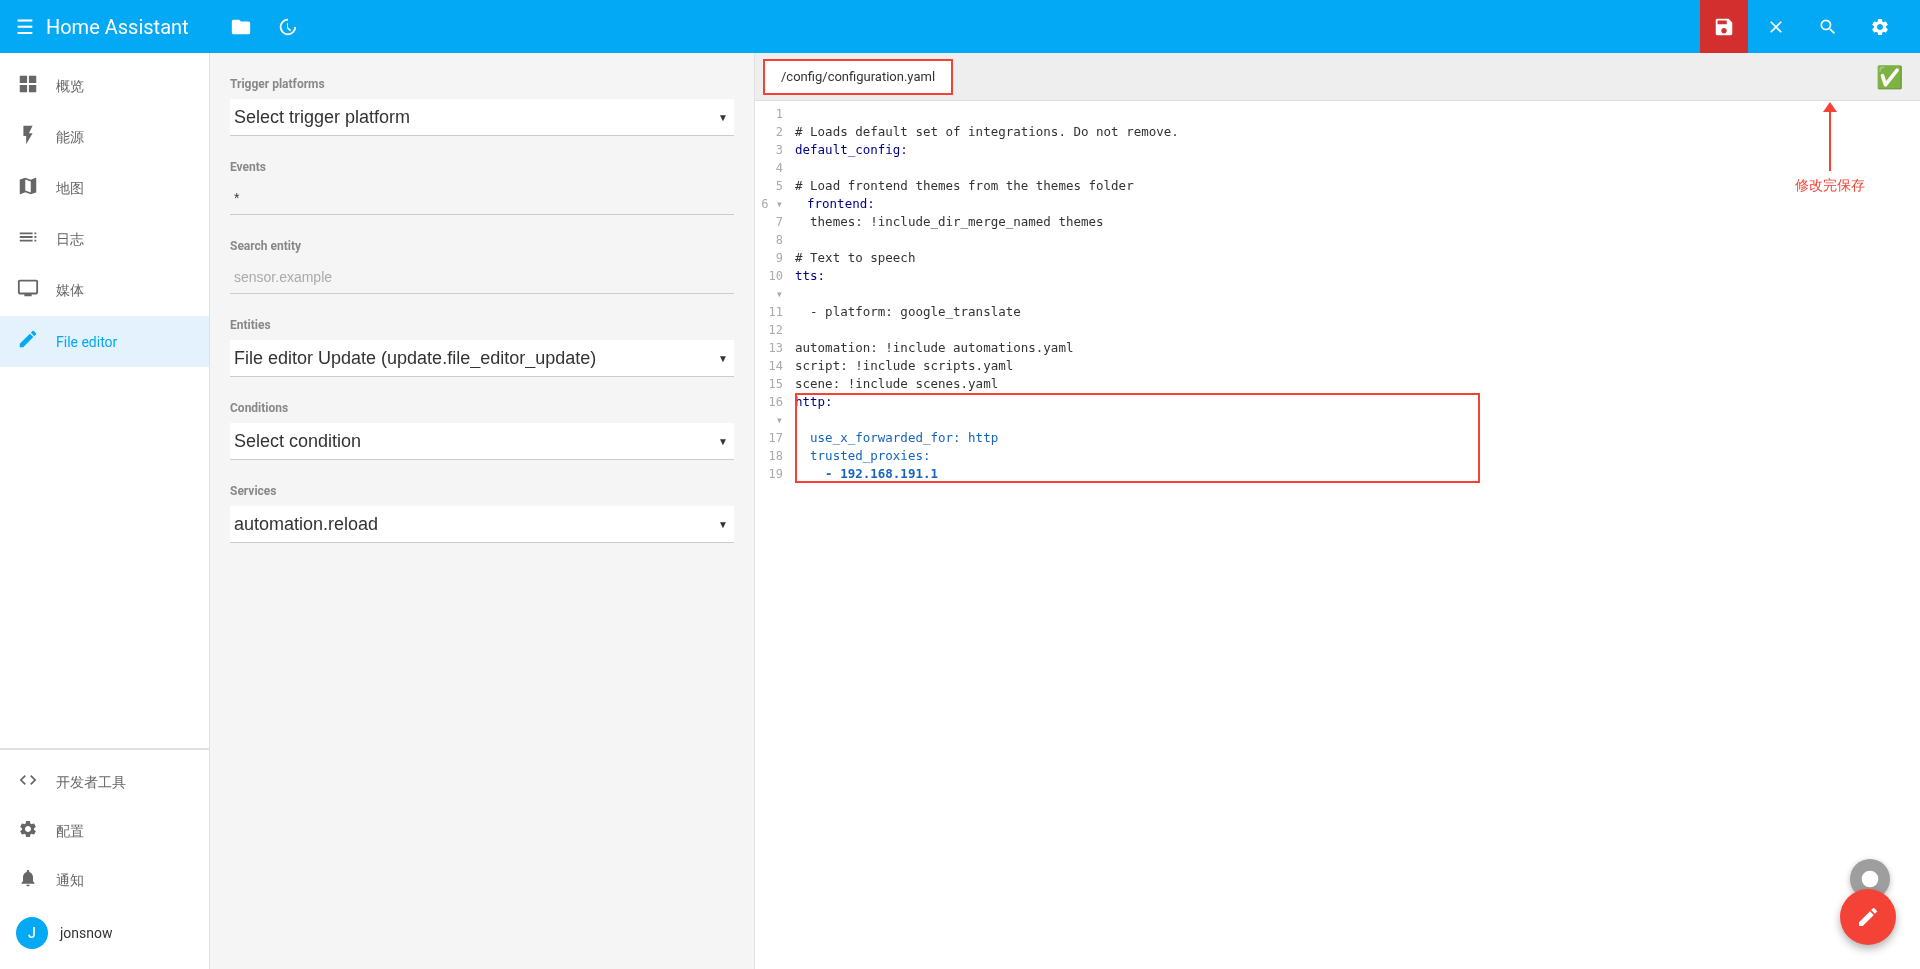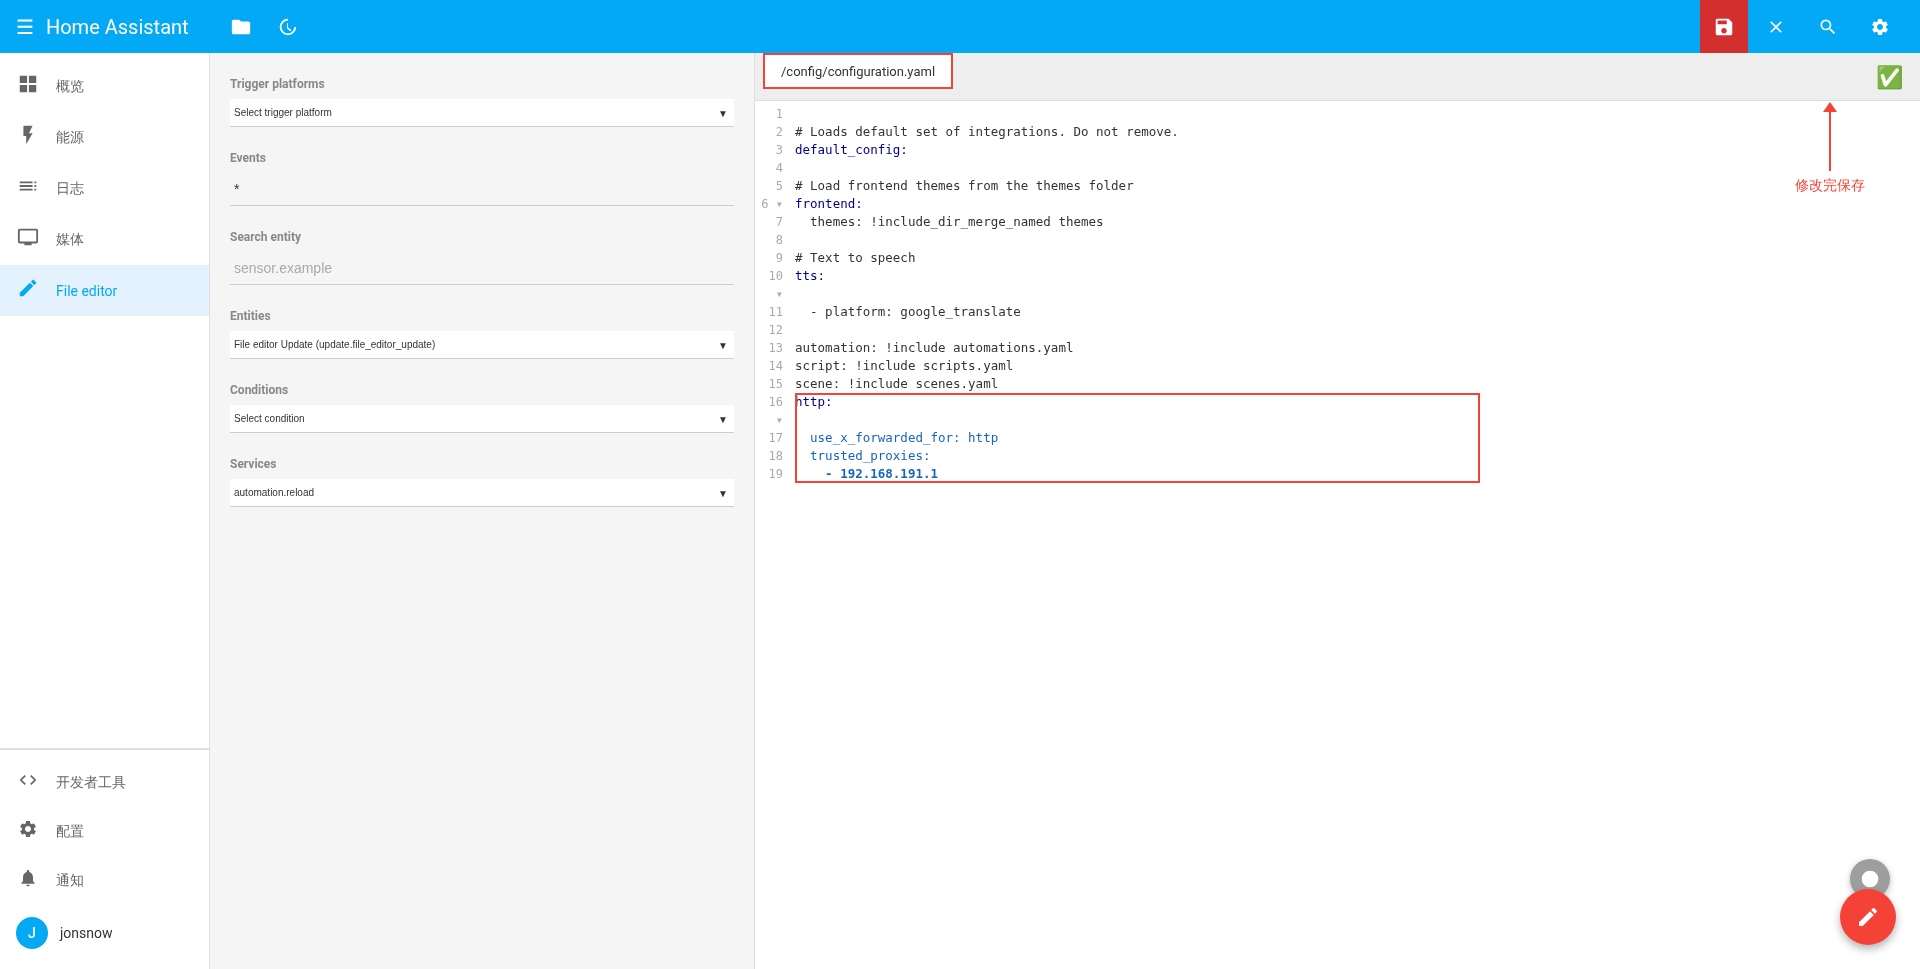--- a/index.html
+++ b/index.html
@@ -183,21 +183,21 @@
       position: relative;
       background: white;
       border: none;
       border-bottom: 1px solid #ccc;
     }
     .config-select {
       width: 100%;
       background: transparent;
       border: none;
       padding: 8px 30px 8px 4px;
-      font-size: 10px;
+      font-size: 18px;
       color: #333;
       appearance: none;
       cursor: pointer;
       outline: none;
     }
     .config-select option { background: white; }
     .select-arrow {
       position: absolute;
       right: 6px;
       top: 50%;
@@ -224,21 +224,21 @@
       display: flex;
       flex-direction: column;
       overflow: hidden;
       background: white;
       position: relative;
     }
     .file-tab-bar {
       height: 48px;
       background: #eeeeee;
       display: flex;
-      align-items: flex-start;
+      align-items: center;
       padding: 0 8px;
       border-bottom: 1px solid #ddd;
       position: relative;
     }
     .file-tab {
       background: white;
       border: 2px solid #f44336;
       padding: 6px 16px;
       font-size: 13px;
       color: #333;
@@ -390,20 +390,28 @@
 
       <div class="sidebar-item">
         <span class="icon">
           <svg width="22" height="22" viewBox="0 0 24 24" fill="#666">
               <path d="M7 2v11h3v9l7-12h-4l4-8z"></path>
             </svg>
         </span>
         <span class="label">能源</span>
       </div>
 
+      <div class="sidebar-item">
+        <span class="icon">
+          <svg width="22" height="22" viewBox="0 0 24 24" fill="#666">
+              <path d="M20.5 3l-.16.03L15 5.1 9 3 3.36 4.9c-.21.07-.36.25-.36.48V20.5c0 .28.22.5.5.5l.16-.03L9 18.9l6 2.1 5.64-1.9c.21-.07.36-.25.36-.48V3.5c0-.28-.22-.5-.5-.5zM15 19l-6-2.11V5l6 2.11V19z"></path>
+            </svg>
+        </span>
+        <span class="label">地图</span>
+      </div>
 
       <div class="sidebar-item">
         <span class="icon">
           <svg width="22" height="22" viewBox="0 0 24 24" fill="#666">
               <path d="M3 9h14V7H3v2zm0 4h14v-2H3v2zm0 4h14v-2H3v2zm16 0h2v-2h-2v2zm0-10v2h2V7h-2zm0 6h2v-2h-2v2z"></path>
             </svg>
         </span>
         <span class="label">日志</span>
       </div>
 
@@ -557,21 +565,21 @@
             <div class="code-line">
               <span class="line-number">4</span>
               <span class="line-content"></span>
             </div>
             <div class="code-line">
               <span class="line-number">5</span>
               <span class="line-content comment"># Load frontend themes from the themes folder</span>
             </div>
             <div class="code-line">
               <span class="line-number">6 ▾</span>
-              <span class="line-content"><span style="color:#00008b;">frontend:</span></span>
+              <span class="line-content"><span style="color:#00008b;margin-left:12px;">frontend:</span></span>
             </div>
             <div class="code-line">
               <span class="line-number">7</span>
               <span class="line-content">  themes: !include_dir_merge_named themes</span>
             </div>
             <div class="code-line">
               <span class="line-number">8</span>
               <span class="line-content"></span>
             </div>
             <div class="code-line">

